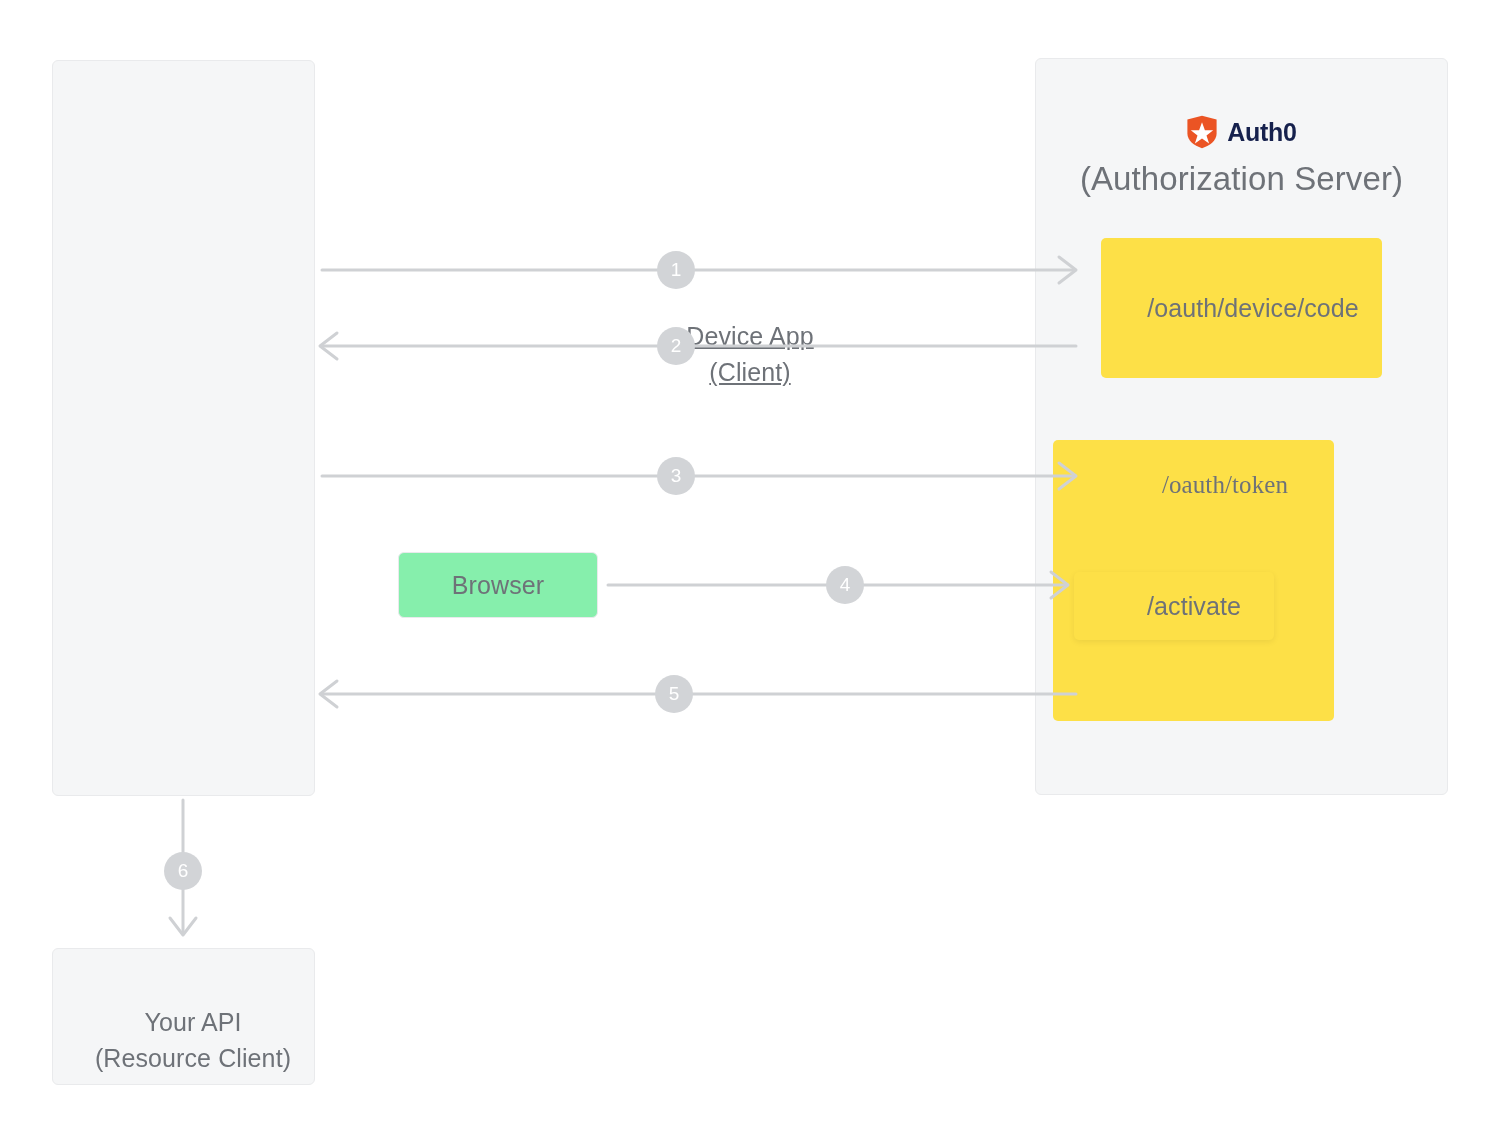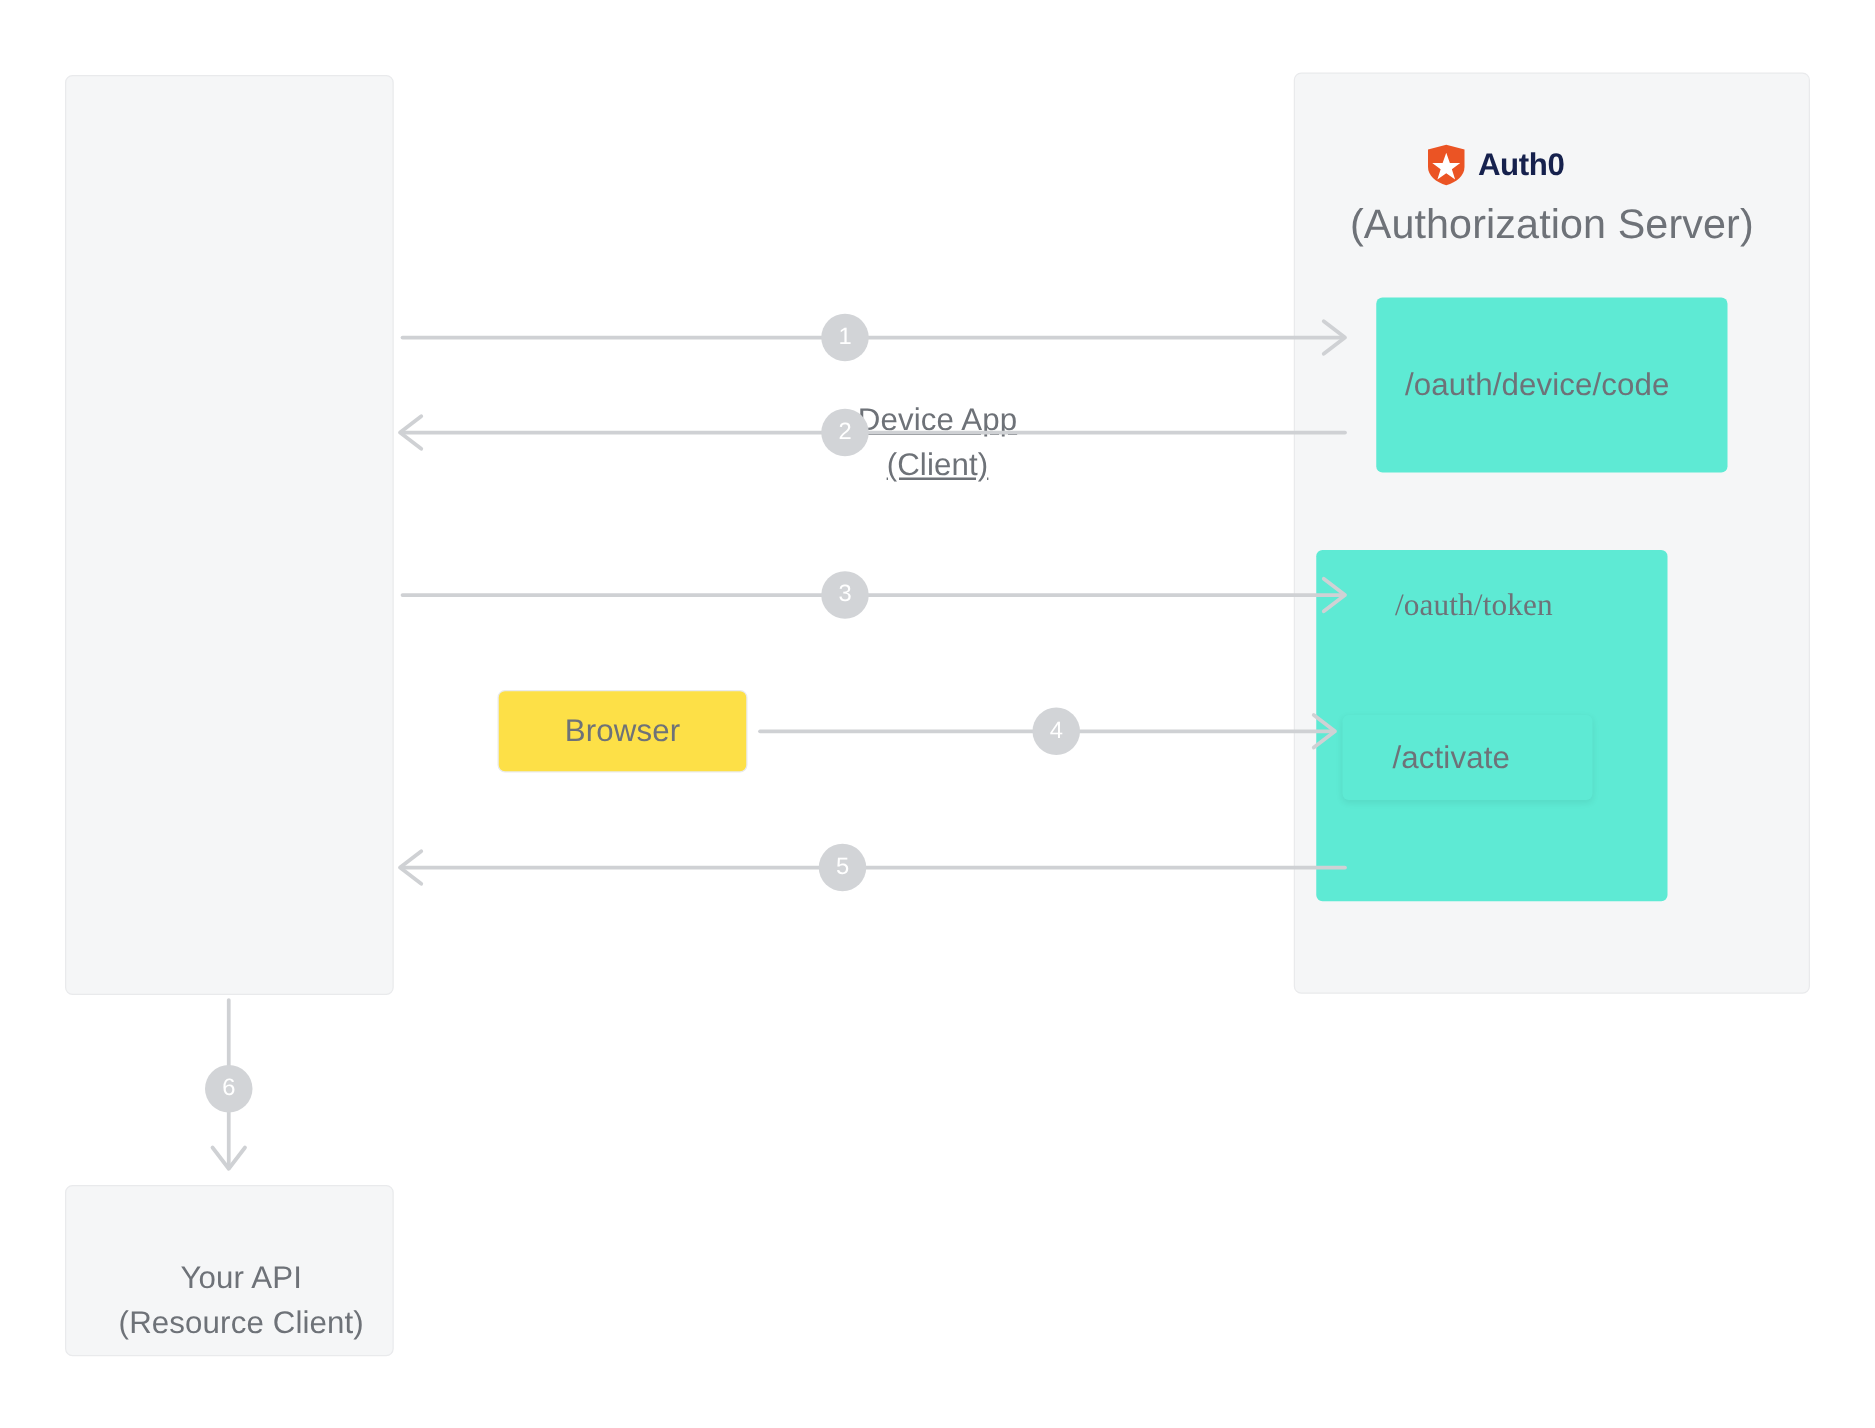--- a/index.html
+++ b/index.html
@@ -43,21 +43,21 @@
     top: 948px;
     width: 263px;
     height: 137px;
   }
   #browser-box {
     position: absolute;
     left: 398px;
     top: 552px;
     width: 200px;
     height: 66px;
-    background: #fde047;
+    background: #86efac;
     border: 1px solid #e9eaec;
     border-radius: 6px;
     box-sizing: border-box;
     display: flex;
     align-items: center;
     justify-content: center;
   }
 
   
   .panel-label {
@@ -81,21 +81,21 @@
   }
   .box-label {
     color: #6e7278;
     font-size: 25px;
     letter-spacing: 0.1px;
   }
 
   
   #auth0-brand {
     position: absolute;
-    left: 990px;
+    left: 1035px;
     top: 110px;
     width: 413px;
     display: flex;
     align-items: center;
     justify-content: center;
     gap: 9px;
     height: 44px;
   }
   #auth0-wordmark {
     color: #16214d;
@@ -110,28 +110,29 @@
     width: 413px;
     text-align: center;
     color: #6e7278;
     font-size: 33px;
     letter-spacing: 0.1px;
   }
 
   
   .endpoint {
     position: absolute;
-    background: #5eead4;
+    background: #fde047;
     border-radius: 5px;
     box-sizing: border-box;
     display: flex;
     align-items: center;
     color: #6e7278;
     font-size: 25px;
     letter-spacing: 0.1px;
+    justify-content: center;
   }
   #ep-device-code {
     left: 1101px;
     top: 238px;
     width: 281px;
     height: 140px;
     padding-left: 23px;
   }
   #ep-token {
     left: 1053px;

